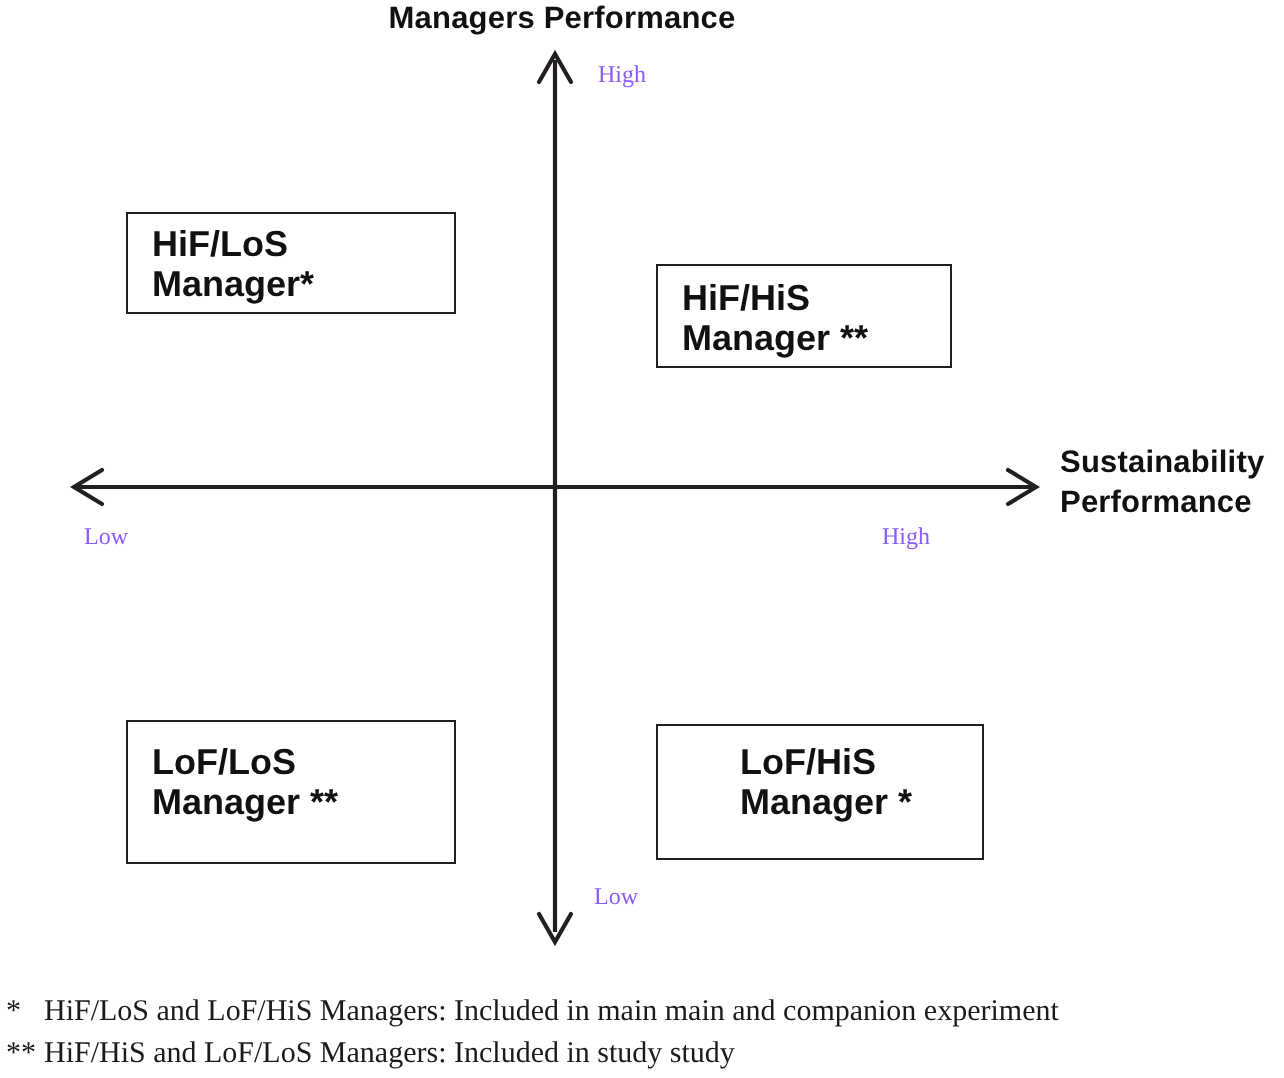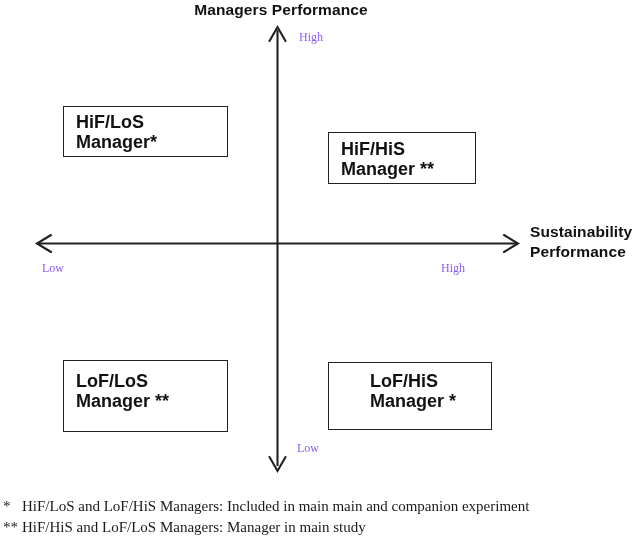--- a/index.html
+++ b/index.html
@@ -176,17 +176,17 @@
   <div class="quad-box" id="box-lof-his">
     <div class="quad-text">LoF/HiS
 Manager *</div>
   </div>
 
   <div id="footnotes">
     <div class="footnote">
       <span class="fn-marker">*</span><span>HiF/LoS and LoF/HiS Managers: Included in main main and companion experiment</span>
     </div>
     <div class="footnote">
-      <span class="fn-marker">**</span><span>HiF/HiS and LoF/LoS Managers: Manager in main study</span>
+      <span class="fn-marker">**</span><span>HiF/HiS and LoF/LoS Managers: Included in study study</span>
     </div>
   </div>
 
 </div>
 
 </body></html>

